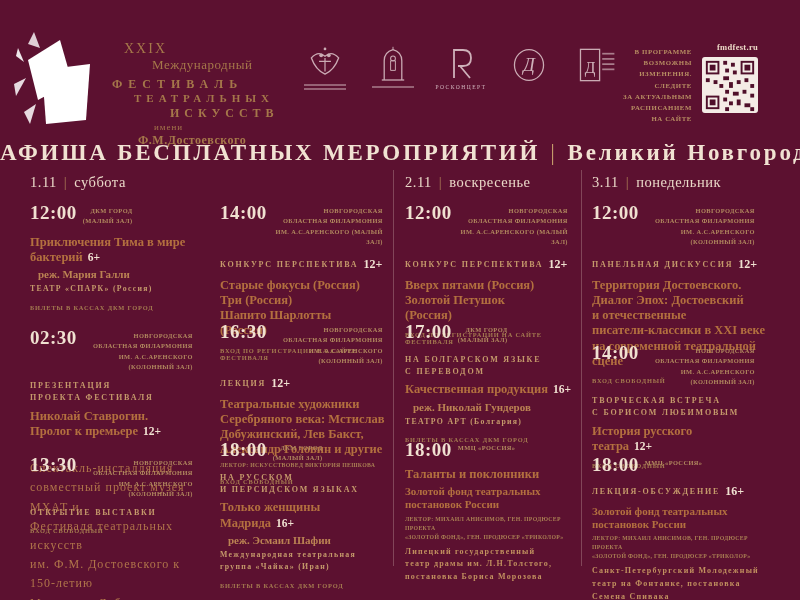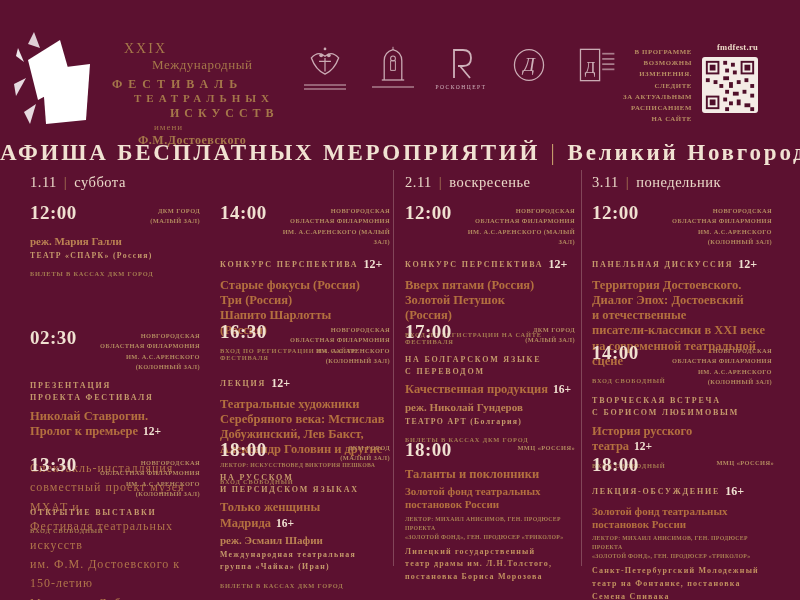--- a/index.html
+++ b/index.html
@@ -40,32 +40,32 @@
     color:#f1e2d2;font-size:23px;font-weight:bold;letter-spacing:2.8px;white-space:nowrap}
   .main-title .sep{color:#c49a6a;padding:0 10px;font-weight:normal}
 
   
   .date-label{position:absolute;top:174px;color:#ead9c8;font-size:14.5px;letter-spacing:.5px}
   .date-label .sep{color:#b4885a;padding:0 7px;font-weight:normal;opacity:.9}
   .vdiv{position:absolute;top:170px;width:1px;height:396px;background:rgba(240,225,210,.26)}
 
   
   .ev{position:absolute;width:170px}
-  .ev-head{display:flex;justify-content:space-between;align-items:flex-start;gap:6px;margin-bottom:8px}
+  .ev-head{display:flex;align-items:flex-start;gap:6px;margin-bottom:8px}
   .time{font-size:19px;font-weight:bold;color:#f0e1d1;line-height:1;letter-spacing:.5px;flex:0 0 auto}
   .venue{font-size:6.4px;color:#b28a5f;font-weight:bold;text-align:right;letter-spacing:.4px;
     line-height:1.6;white-space:pre-line;margin-top:3px;max-width:110px}
   .kind{font-size:8px;color:#c59a6b;font-weight:bold;letter-spacing:1.8px;line-height:1.55;
     white-space:pre-line;margin-bottom:4px}
   .kind-age{font-size:12px;color:#f0e1d1;letter-spacing:0;margin-left:5px;vertical-align:-1px}
   .title{font-size:12.5px;font-weight:bold;color:#b3703f;line-height:1.22;margin-bottom:3px}
   .title .t{white-space:pre-line}
   .title .age{color:#f0e1d1;font-size:11.5px;margin-left:5px;letter-spacing:0}
   .subtitle{font-size:11px;font-weight:bold;color:#b3703f;line-height:1.2;white-space:pre-line;margin-bottom:3px}
-  .dir{font-size:11px;font-weight:bold;color:#bb8353;margin:2px 0 2px;line-height:1.2}
+  .dir{font-size:11px;font-weight:bold;color:#bb8353;margin:2px 8px 2px;line-height:1.2}
   .troupe{font-size:7.8px;color:#c59a6b;font-weight:bold;letter-spacing:1.3px;line-height:1.6;white-space:pre-line}
   .desc{font-size:12px;color:#b0754a;font-weight:normal;letter-spacing:1px;line-height:1.6;white-space:pre-line;margin-top:20px}
   .lector{font-size:5.8px;color:#a97f53;font-weight:bold;letter-spacing:.3px;line-height:1.55;white-space:pre-line;margin-top:2px}
   .cast{font-size:8px;color:#c1905f;font-weight:bold;letter-spacing:1.2px;line-height:1.6;white-space:pre-line;margin-top:4px}
   .foot{font-size:6.4px;color:#a57c50;font-weight:bold;letter-spacing:.8px;margin-top:8px}
 </style>
 </head>
 <body>
 
 <div class="stage">
@@ -198,20 +198,22 @@
   </div>
   <div class="vdiv" style="left:393px"></div>
   <div class="vdiv" style="left:581px"></div>
 
   <div class="ev" style="left:30px;top:203px">
     <div class="ev-head">
       <span class="time">12:00</span>
       <span class="venue">ДКМ ГОРОД
 (МАЛЫЙ ЗАЛ)</span>
     </div>
+    <div class="title"><span class="t">Приключения Тима в мире
+бактерий</span><span class="age">6+</span></div>
     <div class="dir">реж. Мария Галли</div>
     <div class="troupe">ТЕАТР «СПАРК» (Россия)</div>
     <div class="foot">БИЛЕТЫ В КАССАХ ДКМ ГОРОД</div>
   </div>
 
   <div class="ev" style="left:30px;top:328px">
     <div class="ev-head">
       <span class="time">02:30</span>
       <span class="venue">НОВГОРОДСКАЯ
 ОБЛАСТНАЯ ФИЛАРМОНИЯ

